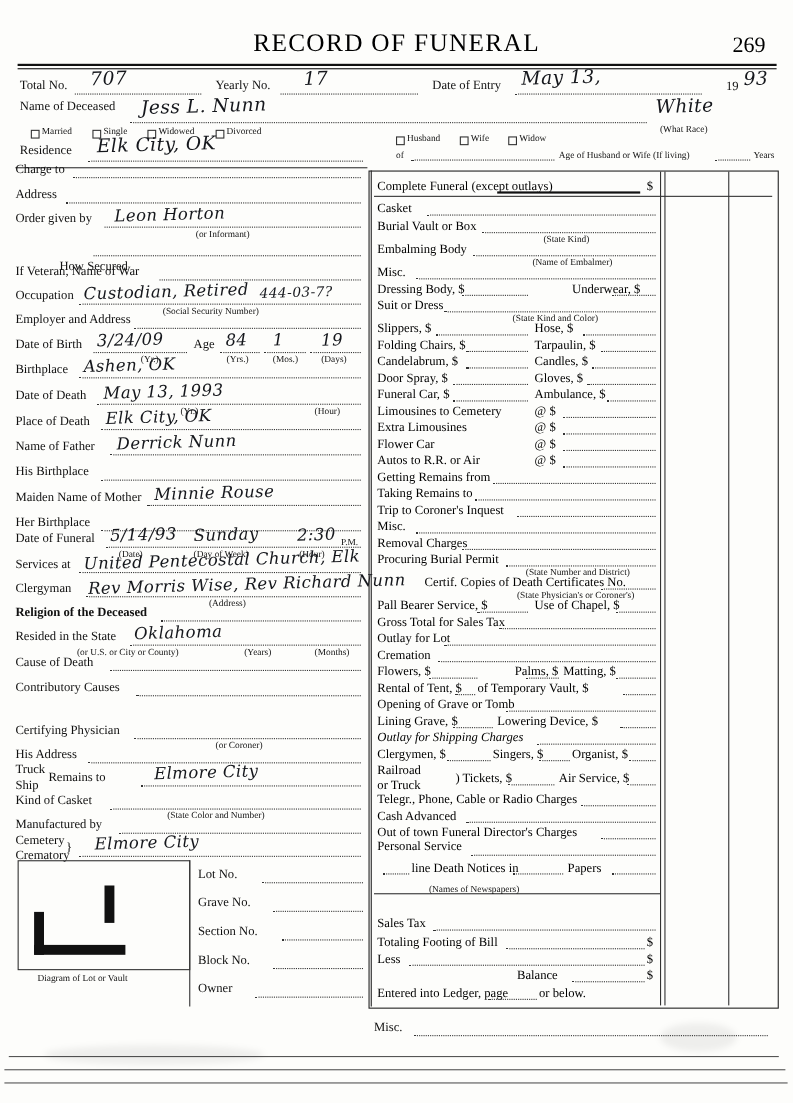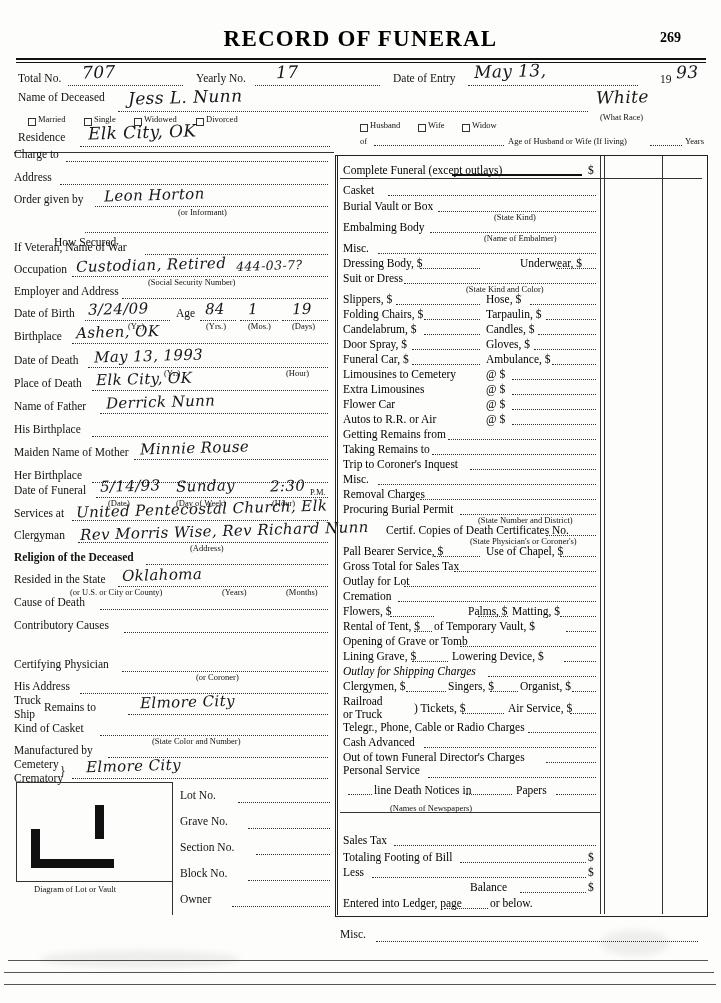--- a/index.html
+++ b/index.html
@@ -23,31 +23,31 @@
   }
 
   
   .title {
     position: absolute;
     top: 26px;
     left: 0;
     width: 721px;
     text-align: center;
     font-family: "Liberation Serif", serif;
-    font-weight: bold;
+    font-weight: normal;
     font-size: 23px;
     letter-spacing: 1.2px;
   }
   .page-number {
     position: absolute;
     top: 30px;
-    right: 40px;
+    right: 25px;
     font-family: "Liberation Serif", serif;
-    font-weight: bold;
-    font-size: 14px;
+    font-weight: normal;
+    font-size: 20px;
   }
   .rule-top {
     position: absolute;
     top: 58px;
     left: 16px;
     width: 690px;
     height: 2px;
     background: #111;
   }
   .rule-top2 {

